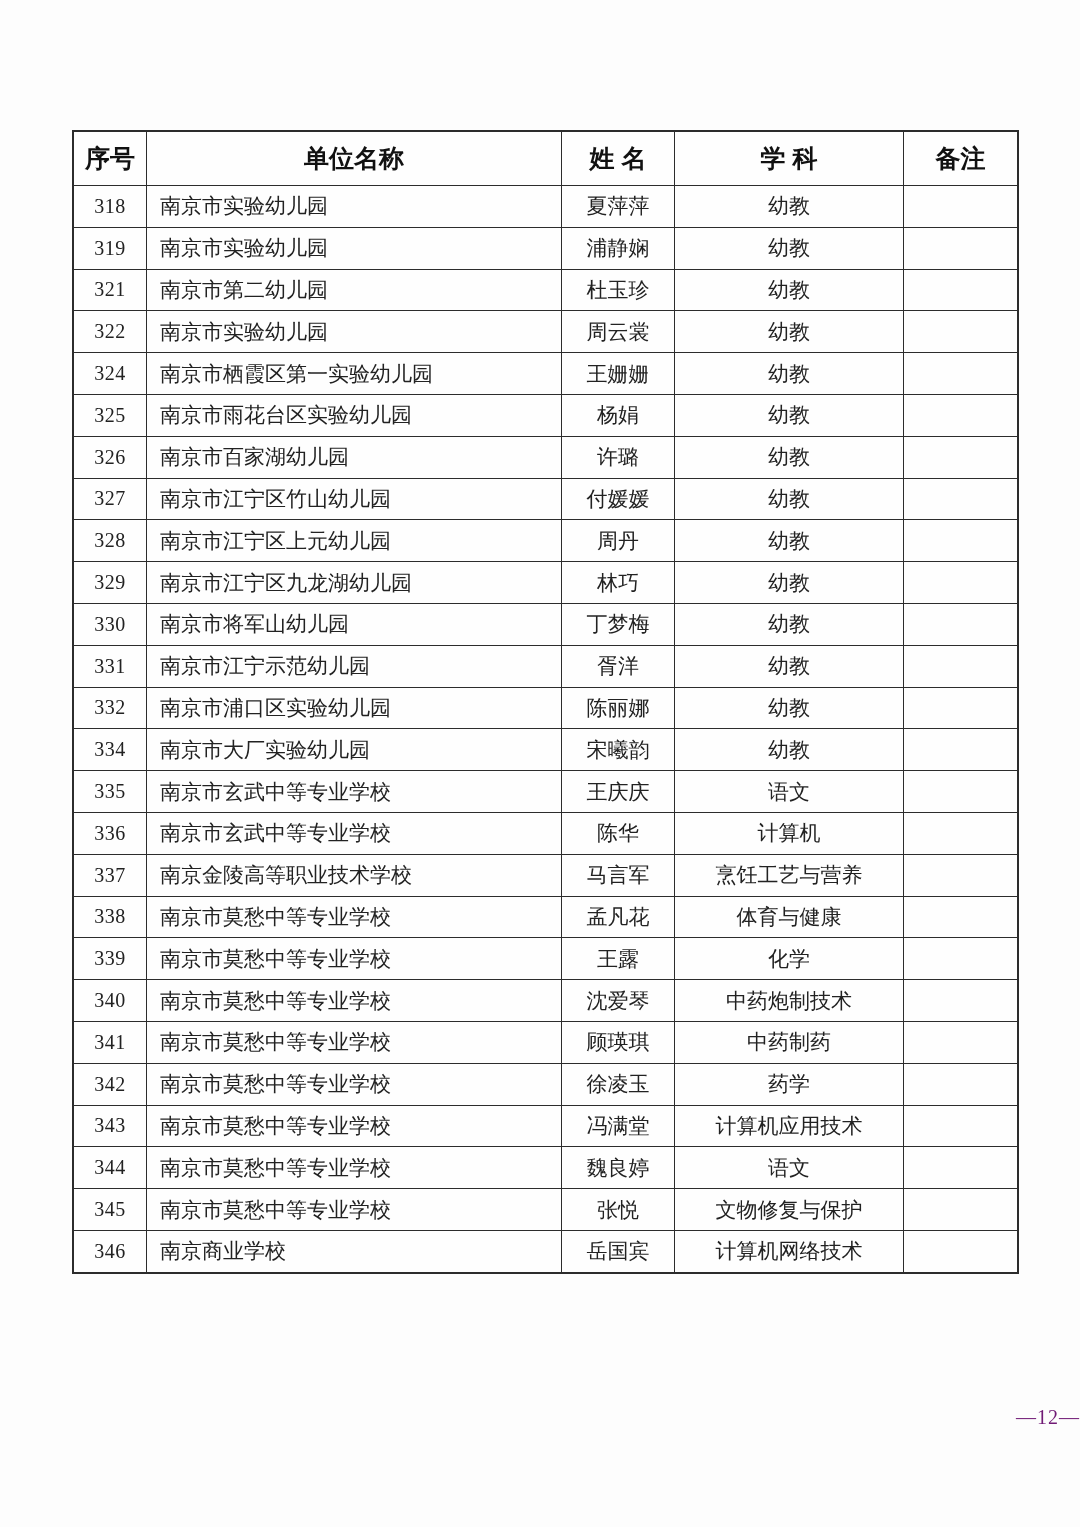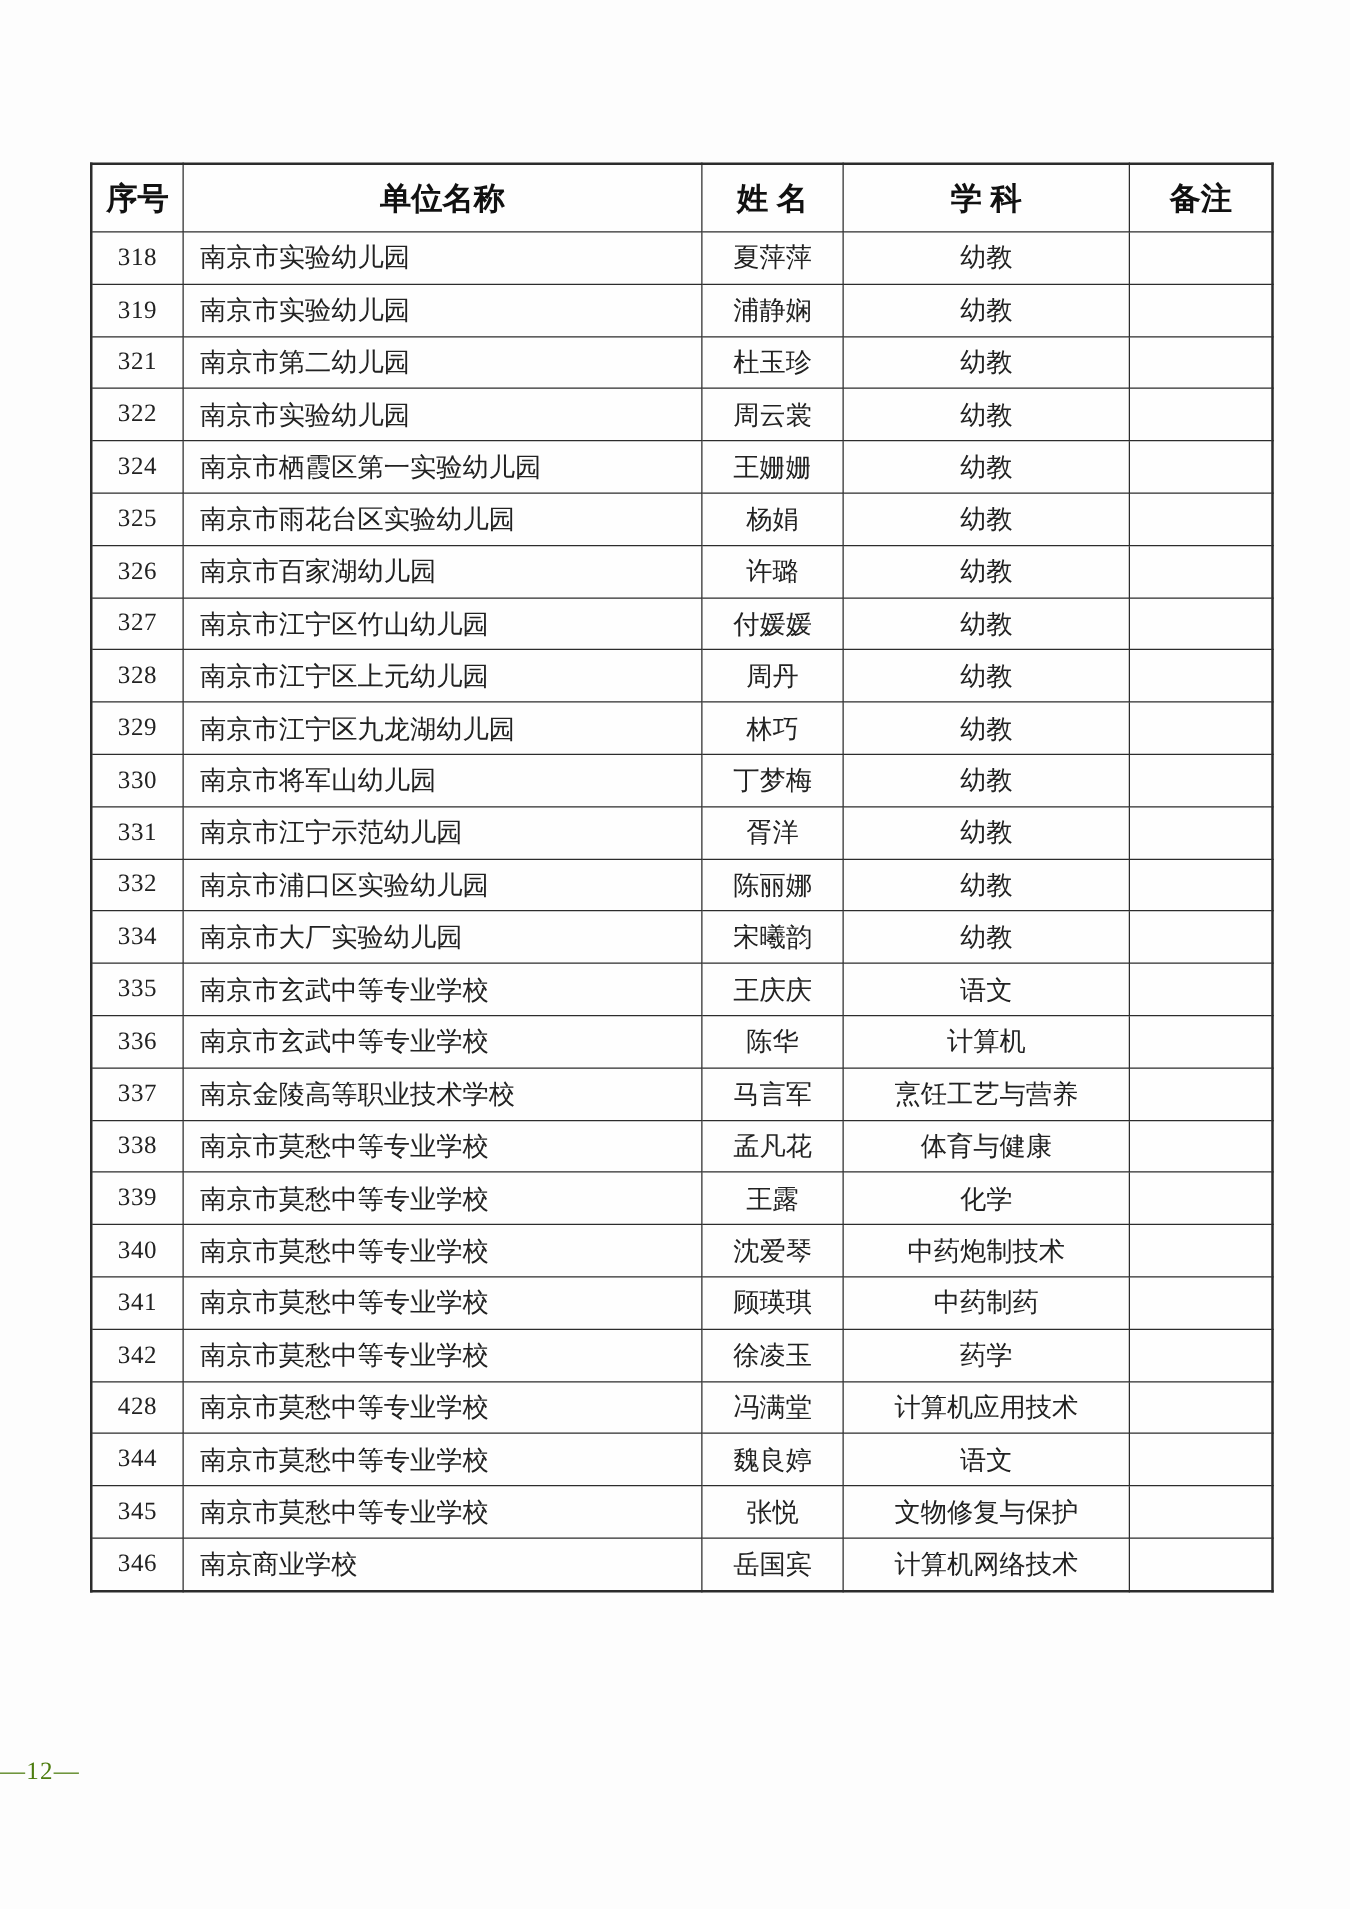--- a/index.html
+++ b/index.html
@@ -55,23 +55,23 @@
   }
   td.col-no {
     font-size: 20px;
     letter-spacing: 0.5px;
   }
   .page-footer {
     position: absolute;
     left: 0;
     top: 1406px;
     width: 100%;
-    text-align: left;
+    text-align: right;
     font-size: 20px;
-    color: #4d7c0f;
+    color: #701a75;
     letter-spacing: 1px;
   }
 </style>
 </head>
 <body>
 
 <div class="sheet">
 
   <table class="doc-table">
     <thead>
@@ -232,21 +232,21 @@
           <td class="col-remark"></td>
         </tr>
         <tr>
           <td class="col-no">342</td>
           <td class="col-unit">南京市莫愁中等专业学校</td>
           <td class="col-name">徐凌玉</td>
           <td class="col-subject">药学</td>
           <td class="col-remark"></td>
         </tr>
         <tr>
-          <td class="col-no">428</td>
+          <td class="col-no">343</td>
           <td class="col-unit">南京市莫愁中等专业学校</td>
           <td class="col-name">冯满堂</td>
           <td class="col-subject">计算机应用技术</td>
           <td class="col-remark"></td>
         </tr>
         <tr>
           <td class="col-no">344</td>
           <td class="col-unit">南京市莫愁中等专业学校</td>
           <td class="col-name">魏良婷</td>
           <td class="col-subject">语文</td>

